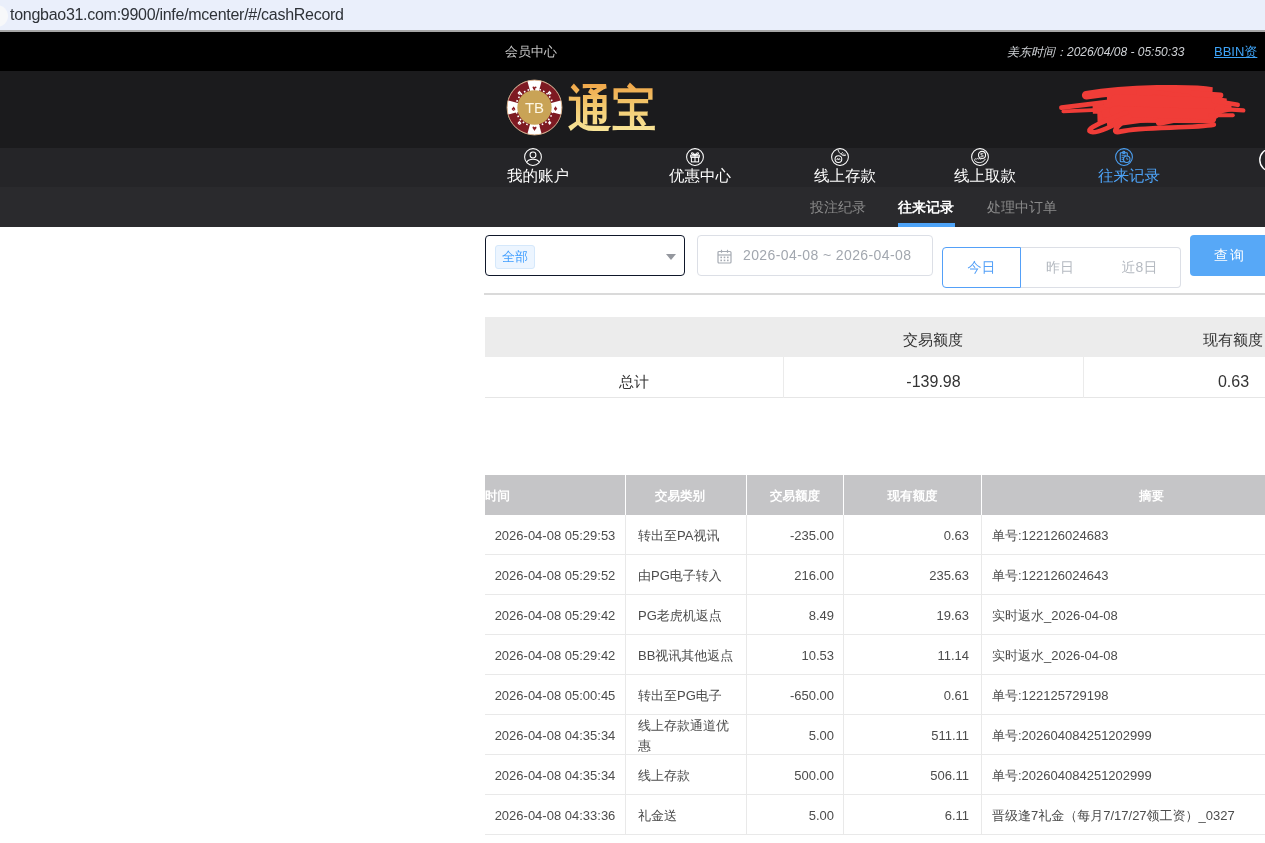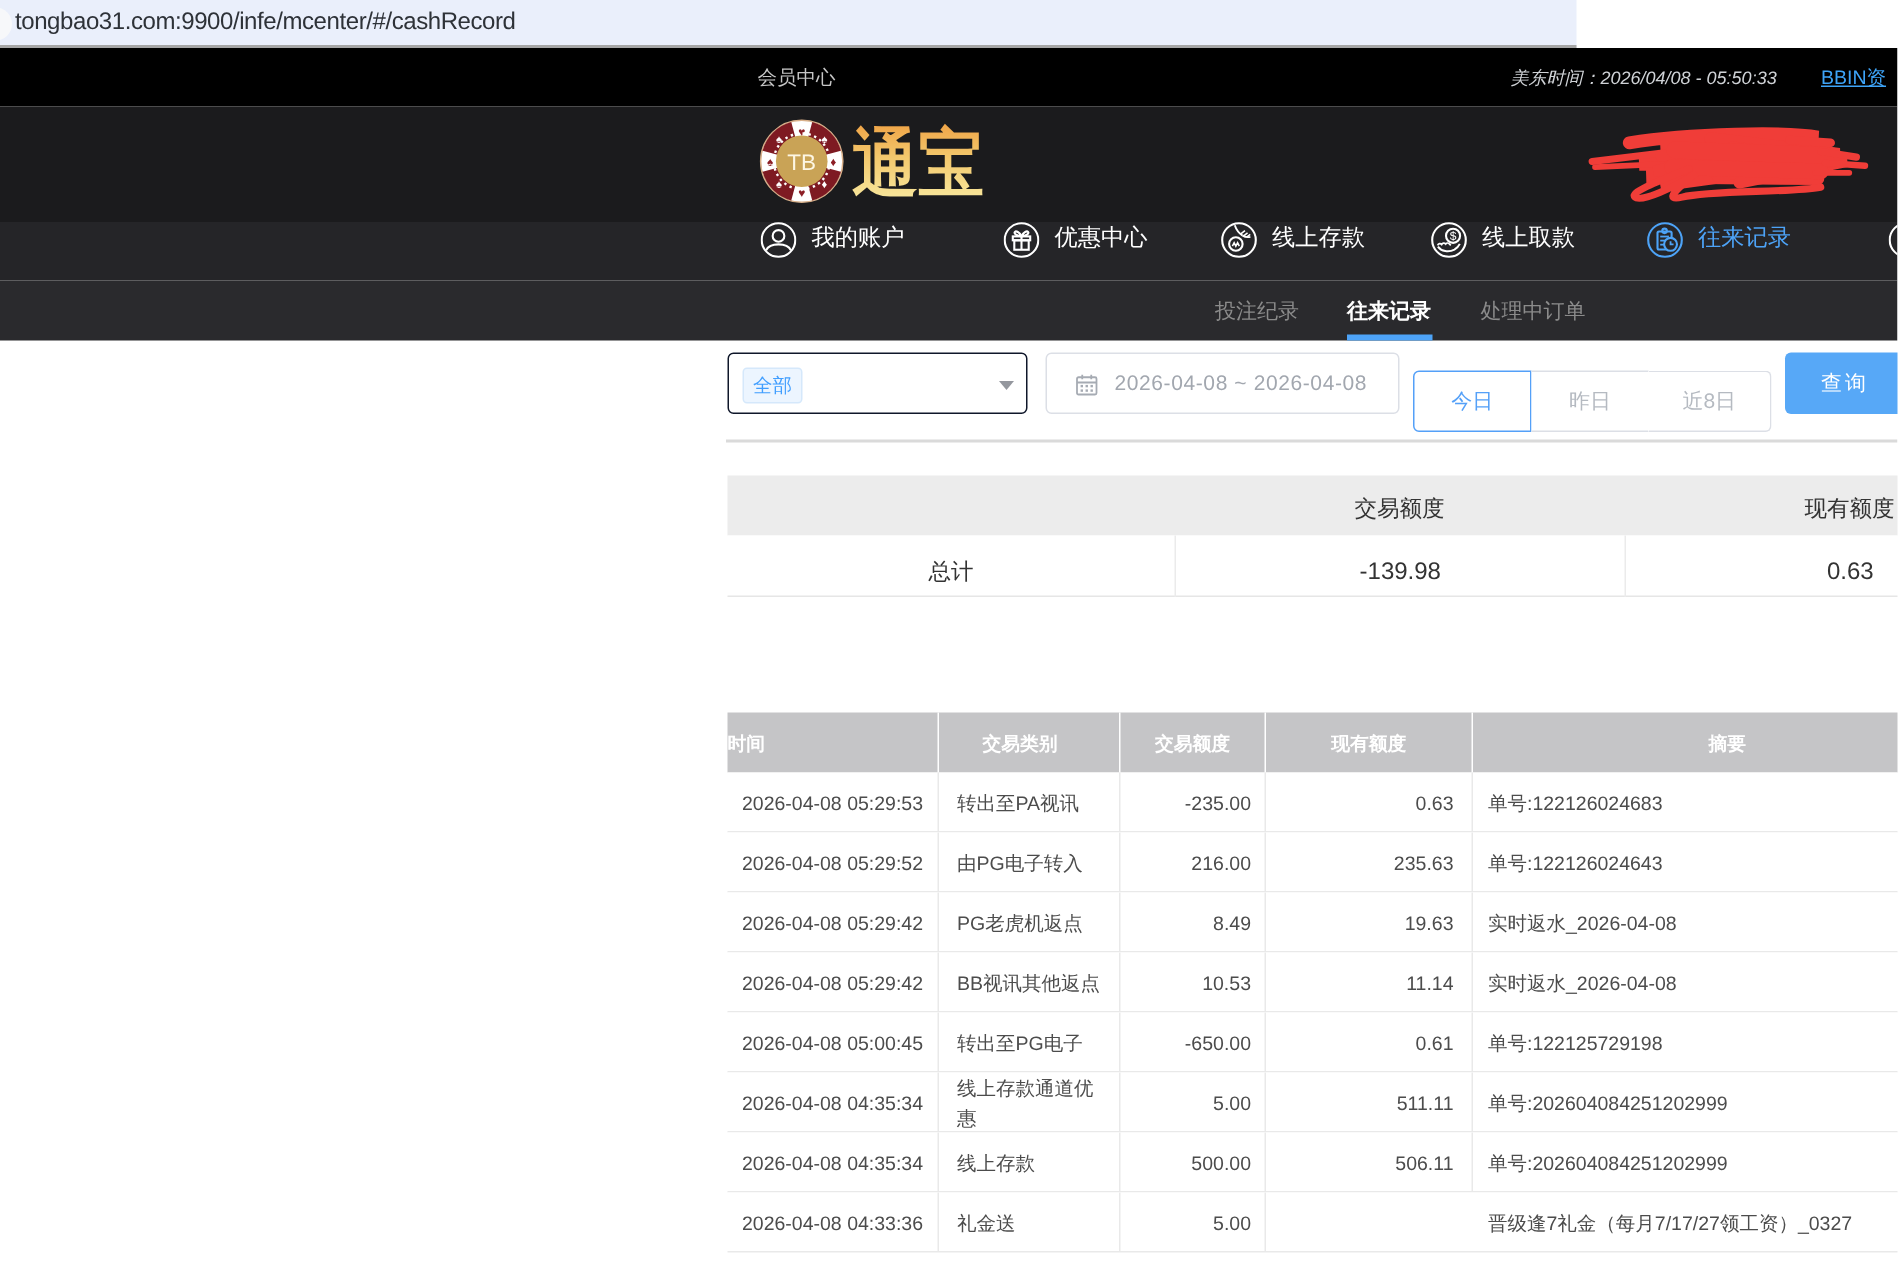--- a/index.html
+++ b/index.html
@@ -1,34 +1,34 @@
 <!DOCTYPE html>
 <html><head>
 <meta charset="utf-8">
 <style>
 * { margin:0; padding:0; box-sizing:border-box; }
 html,body { width:1265px; height:843px; overflow:hidden; }
 body { font-family:"Liberation Sans", sans-serif; position:relative; background:#fff; }
 .abs { position:absolute; }
 
 
-.urlbar { left:0; top:0; width:1051px; height:32px; background:#eaeffb; border-bottom:2px solid #a6a6a6; }
+.urlbar { left:0; top:0; width:1265px; height:32px; background:#eaeffb; border-bottom:2px solid #a6a6a6; }
 .urlcirc { position:absolute; left:-14px; top:5px; width:22px; height:22px; border-radius:50%; background:#f7f8fa; }
 .urltext { position:absolute; left:10px; top:0; line-height:30px; font-size:16px; letter-spacing:-0.28px; color:#2e3238; }
 
 
 .topbar { left:0; top:32px; width:1265px; height:39px; background:#000; }
 .topbar span { position:absolute; top:0; line-height:40px; font-size:12px; }
 
 
 .header { left:0; top:71px; width:1265px; height:77px; background:#1b1b1d; }
 
 
 .nav { left:0; top:148px; width:1265px; height:39px; background:#252528; }
-.navitem { position:absolute; top:0; height:39px; display:flex; align-items:flex-start; color:#fff; font-size:15.5px; }
+.navitem { position:absolute; top:0; height:39px; display:flex; align-items:center; color:#fff; font-size:15.5px;flex-direction:column; }
 .navitem svg { margin-right:10px; }
 .navitem.active { color:#4da3f7; }
 
 
 .subnav { left:0; top:187px; width:1265px; height:40px; background:#2a2a2d; }
 .subitem { position:absolute; top:0; line-height:40px; font-size:14px; color:#8b8b8b; }
 .subitem.on { color:#fff; font-weight:bold; }
 .subline { position:absolute; left:898px; top:36px; width:57px; height:4px; background:#4da3f7; }
 
 
@@ -287,15 +287,16 @@
     <div class="c1">2026-04-08 04:35:34</div>
       <div class="c2">线上存款</div>
       <div class="c3">500.00</div>
       <div class="c4">506.11</div>
       <div class="c5">单号:202604084251202999</div>
   </div>
   <div class="drow" style="top:320px;">
     <div class="c1">2026-04-08 04:33:36</div>
       <div class="c2">礼金送</div>
       <div class="c3">5.00</div>
+      <div class="c4">6.11</div>
       <div class="c5">晋级逢7礼金（每月7/17/27领工资）_0327</div>
   </div>
 </div>
 
 </body></html>

